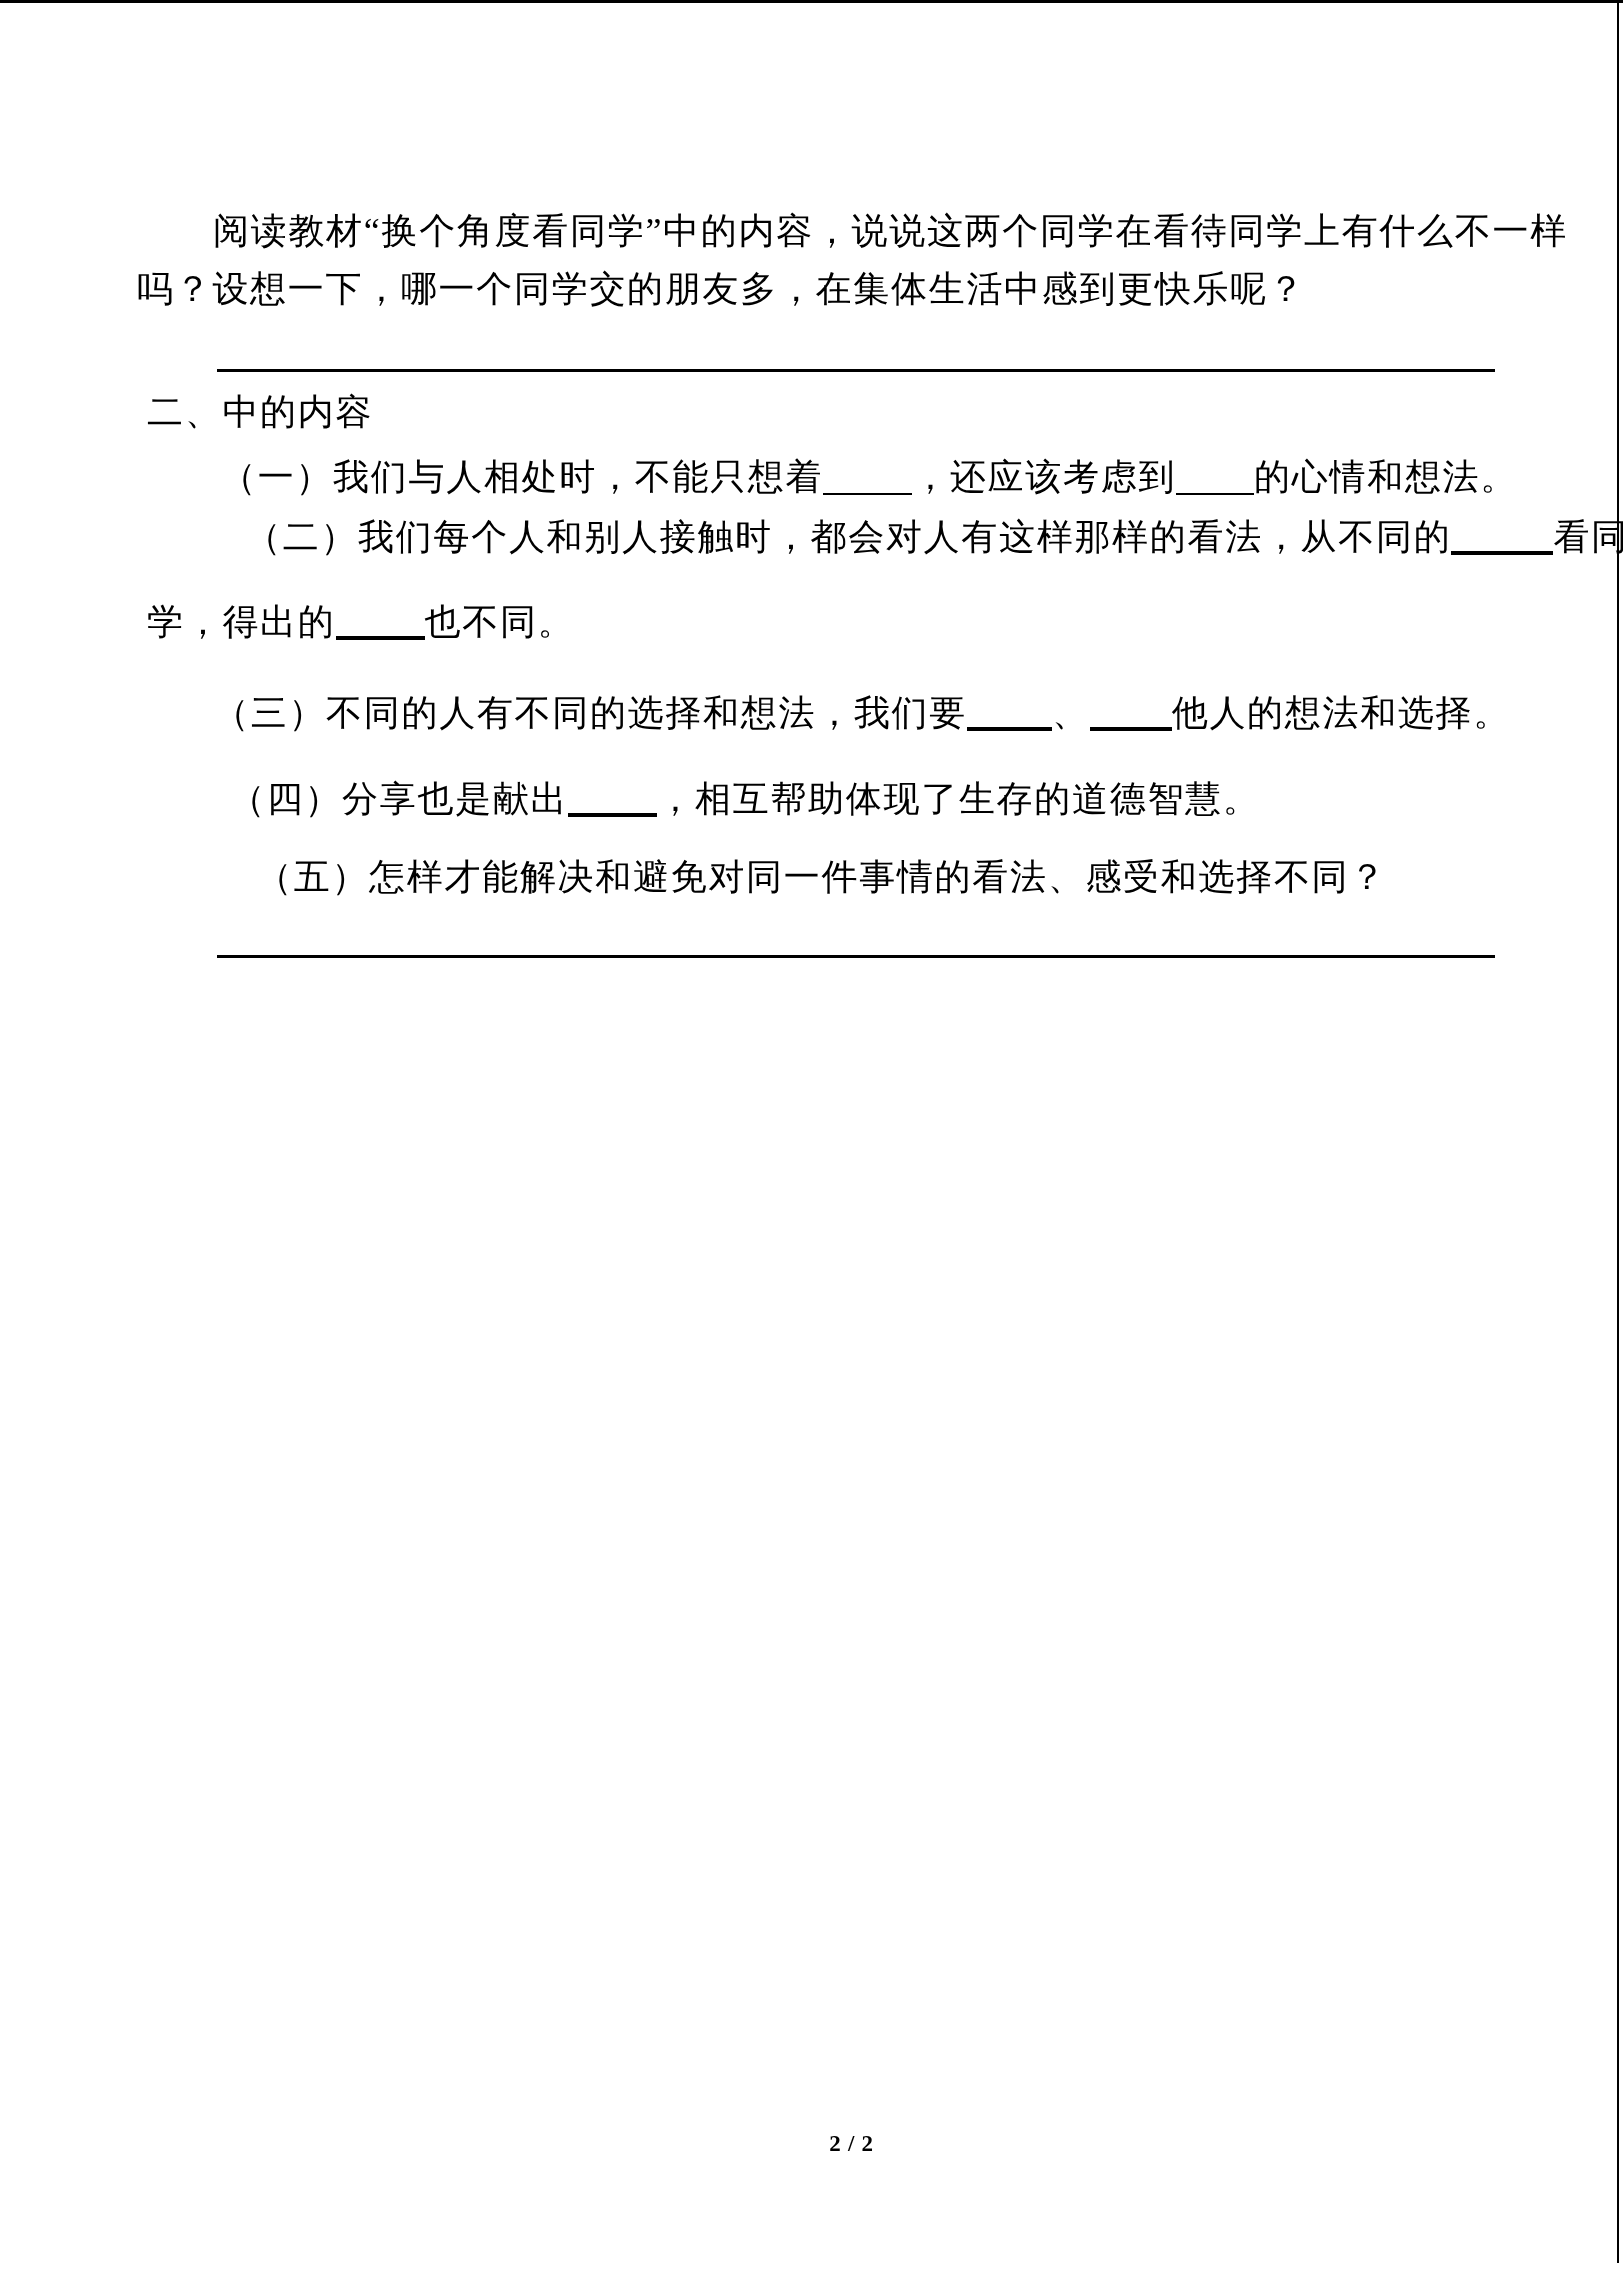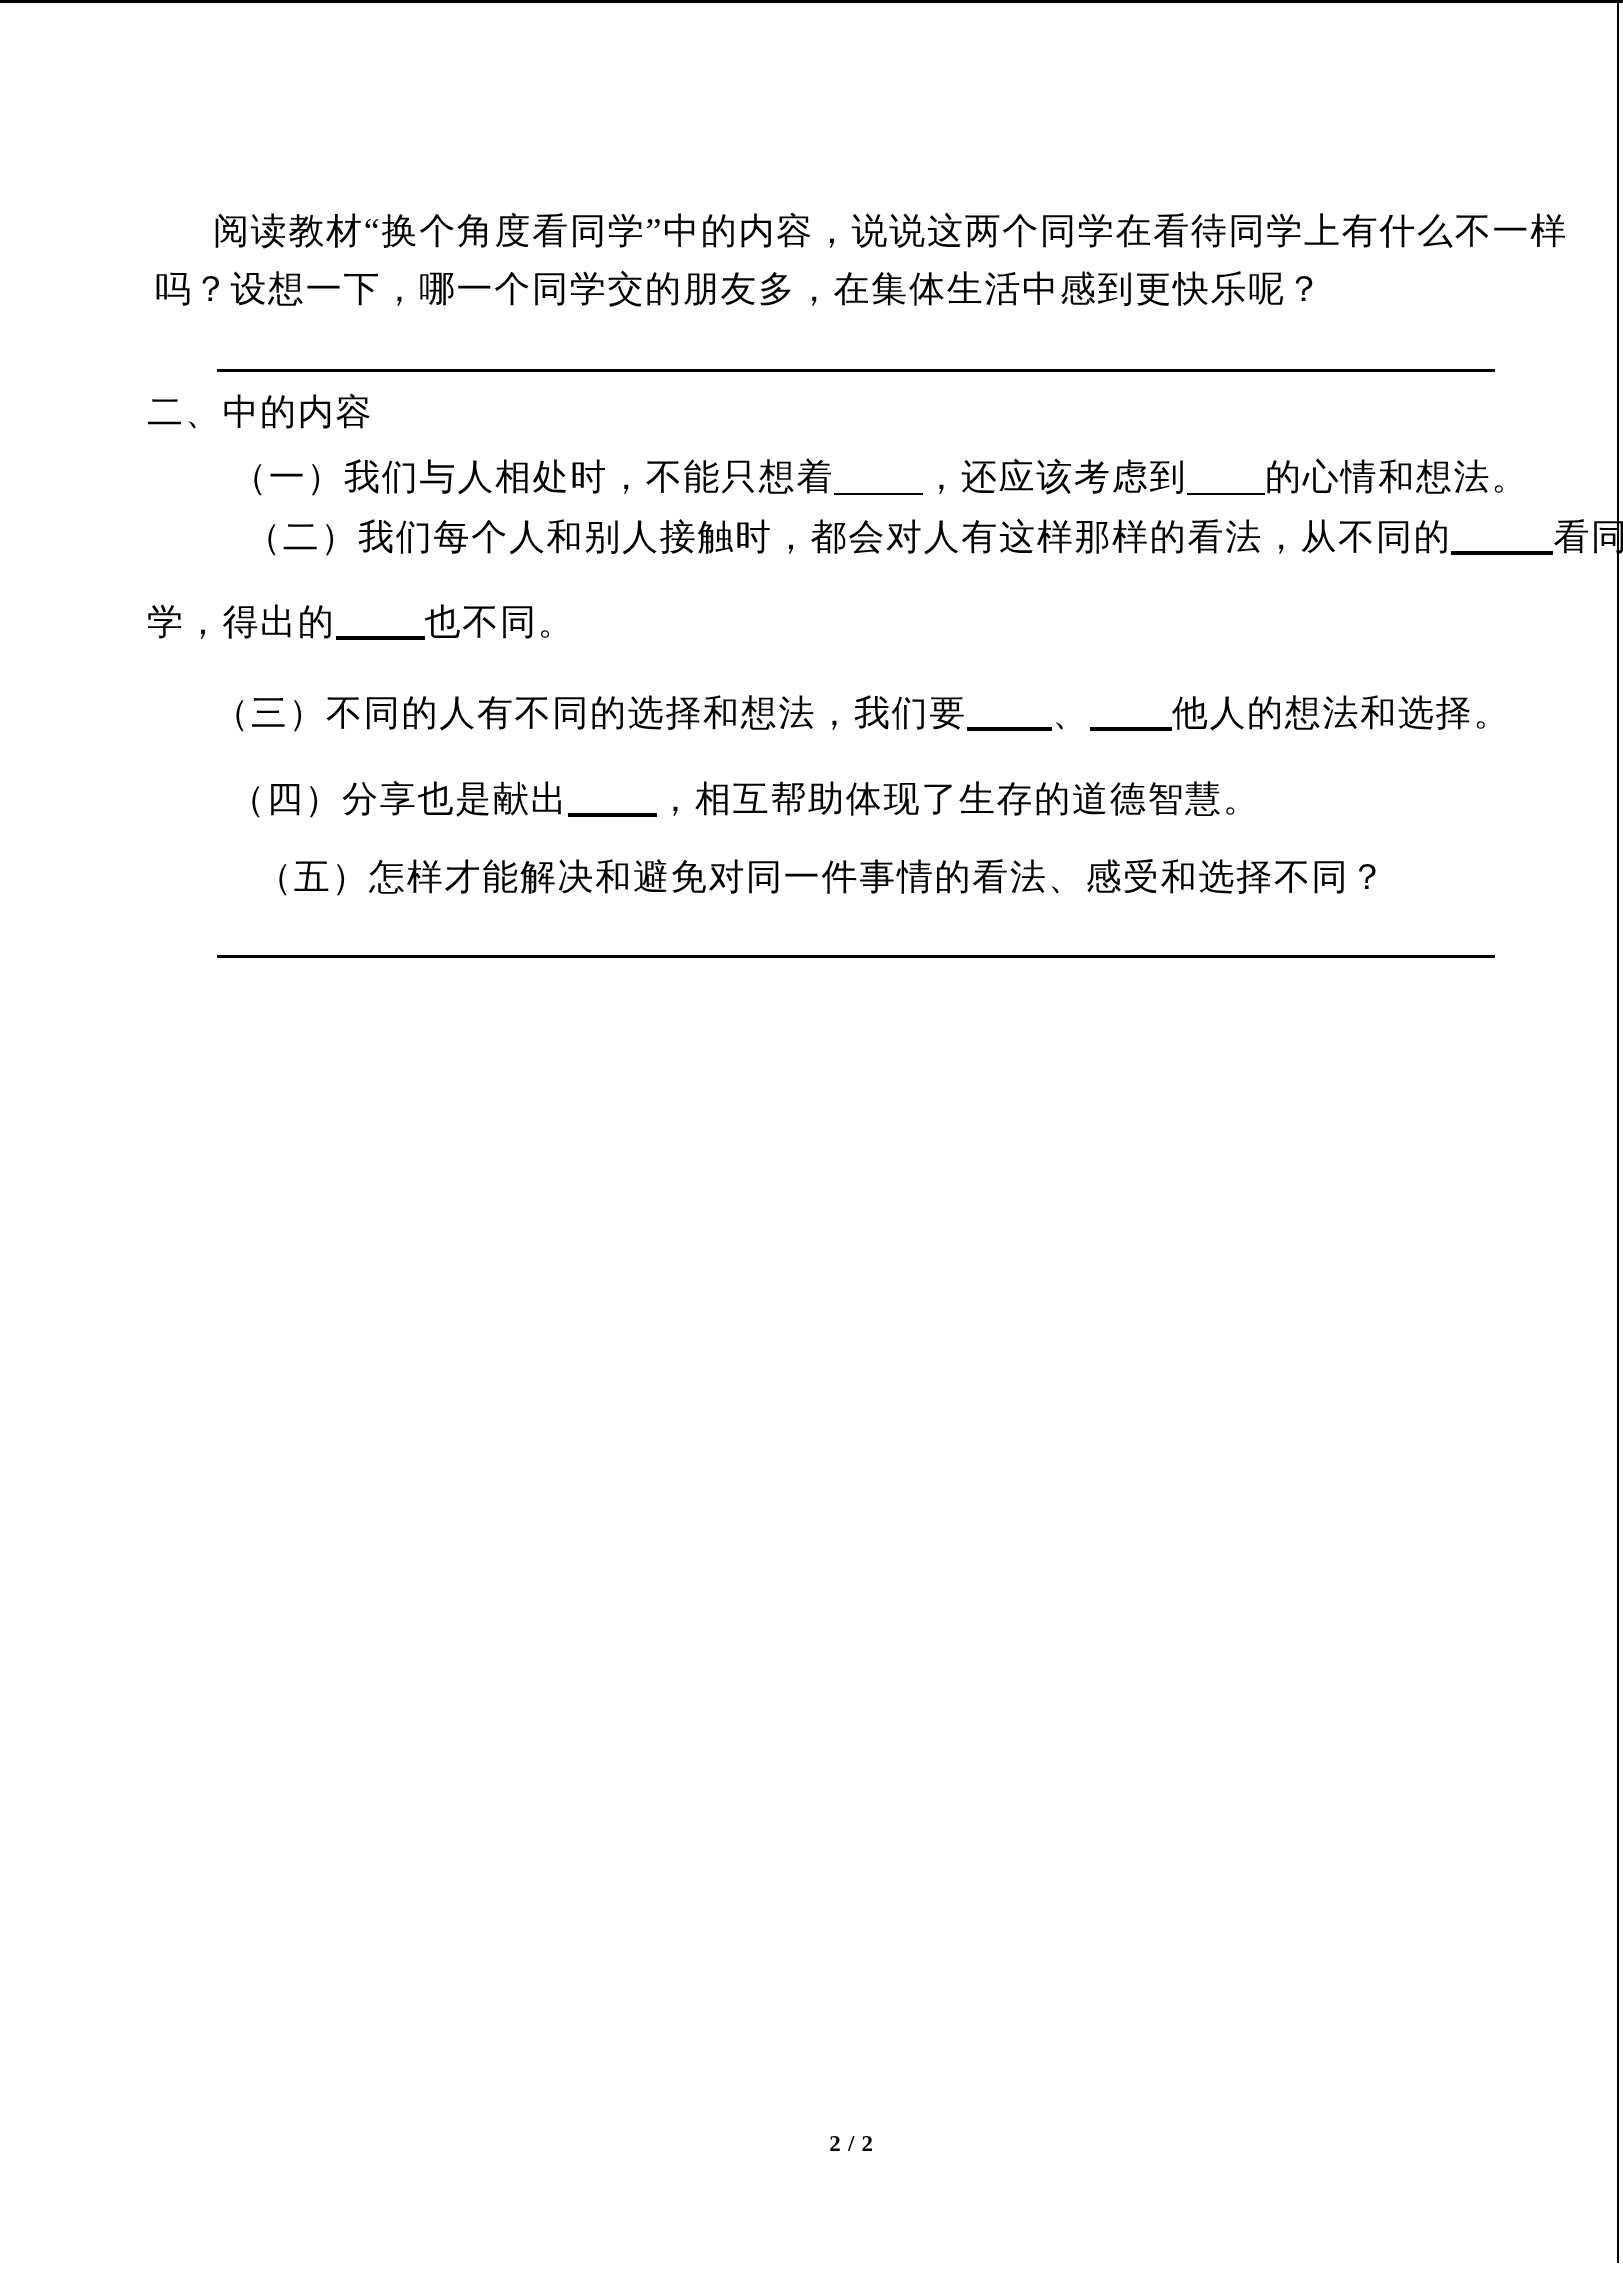--- a/index.html
+++ b/index.html
@@ -66,27 +66,27 @@
   }
 </style>
 </head>
 <body>
 
 <div class="scan-edge-top"></div>
 <div class="scan-edge-right"></div>
 
 <div class="tline" style="top:216px; left:213px;">阅读教材“换个角度看同学”中的内容，说说这两个同学在看待同学上有什么不一样</div>
 
-<div class="tline" style="top:274px; left:155px;">吗？设想一下，哪一个同学交的朋友多，在集体生活中感到更快乐呢？</div>
+<div class="tline" style="top:274px; left:137px;">吗？设想一下，哪一个同学交的朋友多，在集体生活中感到更快乐呢？</div>
 
 <div class="divider" style="top:369px;"></div>
 
 <div class="tline" style="top:397px; left:147px;">二、中的内容</div>
 
-<div class="tline" style="top:462px; left:231px;text-align:right;">
+<div class="tline" style="top:462px; left:220px;text-align:right;">
   <span>（一）我们与人相处时，不能只想着</span><span class="blank" style="width:89px;"></span><span>，还应该考虑到</span><span class="blank" style="width:78px;"></span><span>的心情和想法。</span>
 </div>
 
 <div class="tline" style="top:522px; left:213px;margin-left:32px;">
   <span>（二）我们每个人和别人接触时，都会对人有这样那样的看法，从不同的</span><span class="blank bold" style="width:102px;"></span><span>看同</span>
 </div>
 
 <div class="tline" style="top:607px; left:147px;">
   <span>学，得出的</span><span class="blank bold" style="width:89px;"></span><span>也不同。</span>
 </div>

